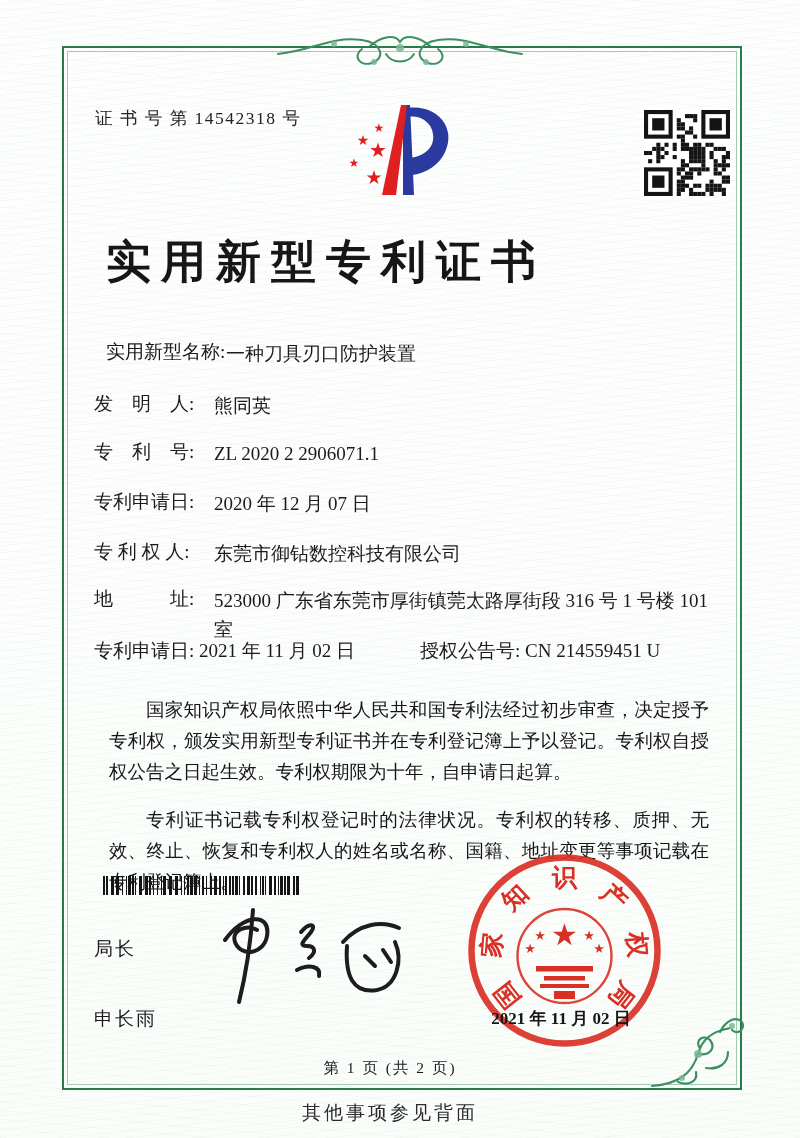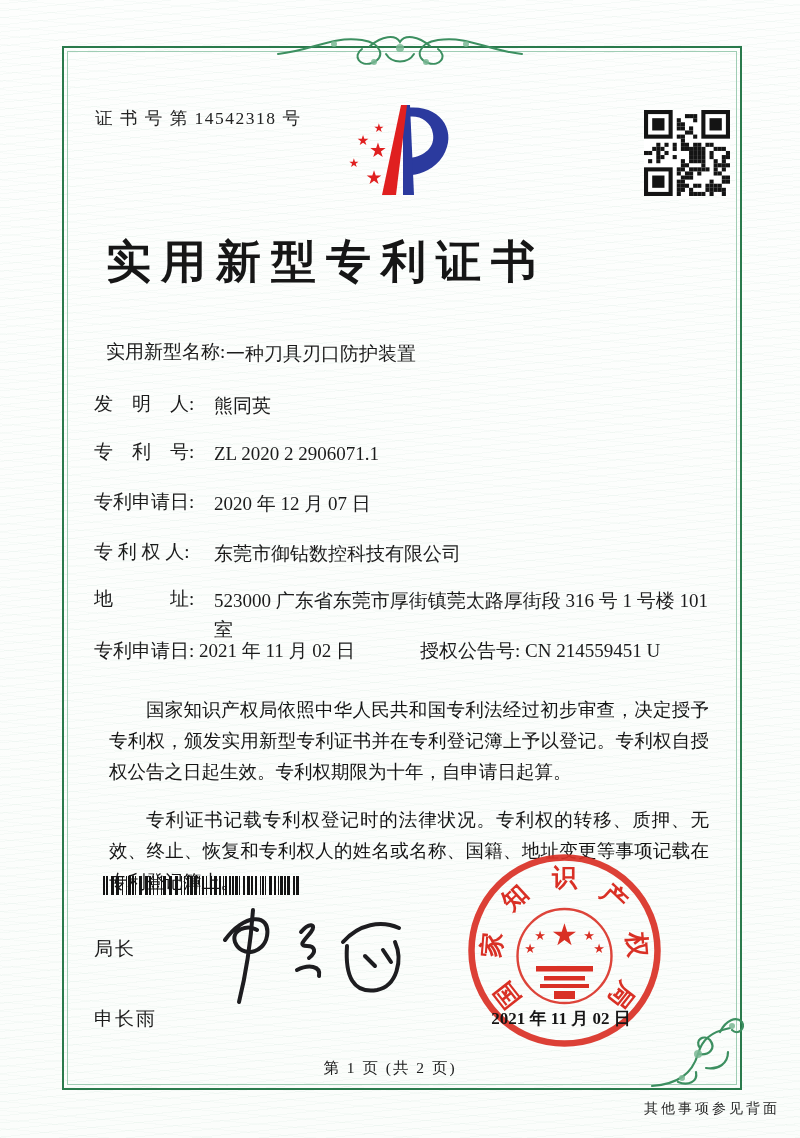--- a/index.html
+++ b/index.html
@@ -20,21 +20,21 @@
   .title{left:0;top:232px;width:652px;text-align:center;font-size:45px;font-weight:700;letter-spacing:10px;color:#161616;}
   .row{position:absolute;left:94px;width:636px;font-size:19px;}
   .row .lbl{display:inline-block;width:120px;vertical-align:top;}
   .row .val{display:inline-block;width:505px;vertical-align:top;line-height:29px;}
   .grant-pair{position:absolute;font-size:19px;}
   .paras{left:92px;top:678px;width:634px;font-size:18.5px;line-height:31px;text-align:justify;color:#151515;}
   .paras p{margin:17px;text-indent:2em;}
   .signer{left:94px;font-size:19px;letter-spacing:2px;}
   .seal-date{left:470px;top:1007px;width:182px;text-align:center;font-size:17px;font-weight:700;color:#161616;}
   .page-note{left:0;top:1058px;width:780px;text-align:center;font-size:15.5px;letter-spacing:2px;}
-  .back-note{left:0;top:1100px;width:780px;text-align:right;font-size:14px;letter-spacing:3px;color:#2a2a2a;}
+  .back-note{left:0;top:1100px;width:780px;text-align:center;font-size:19px;letter-spacing:3px;color:#2a2a2a;}
   svg{display:block;}
 </style>
 </head>
 <body>
 
 <div class="page">
 
   <div class="frame">
     <div class="frame-inner"></div>
   </div>

